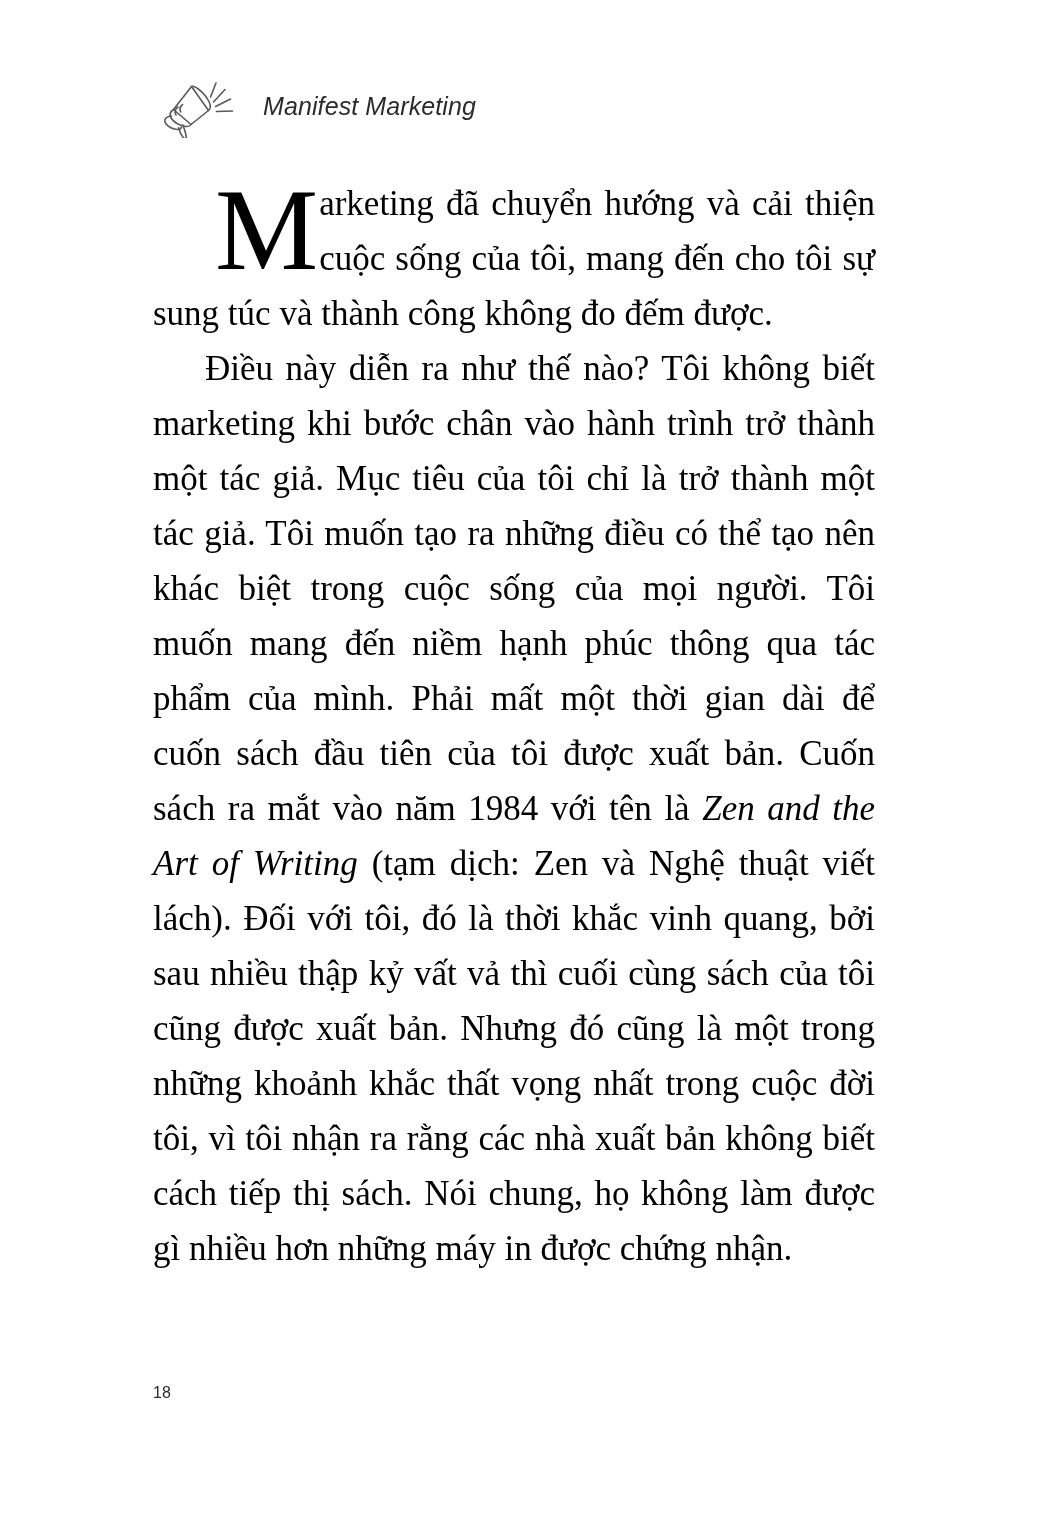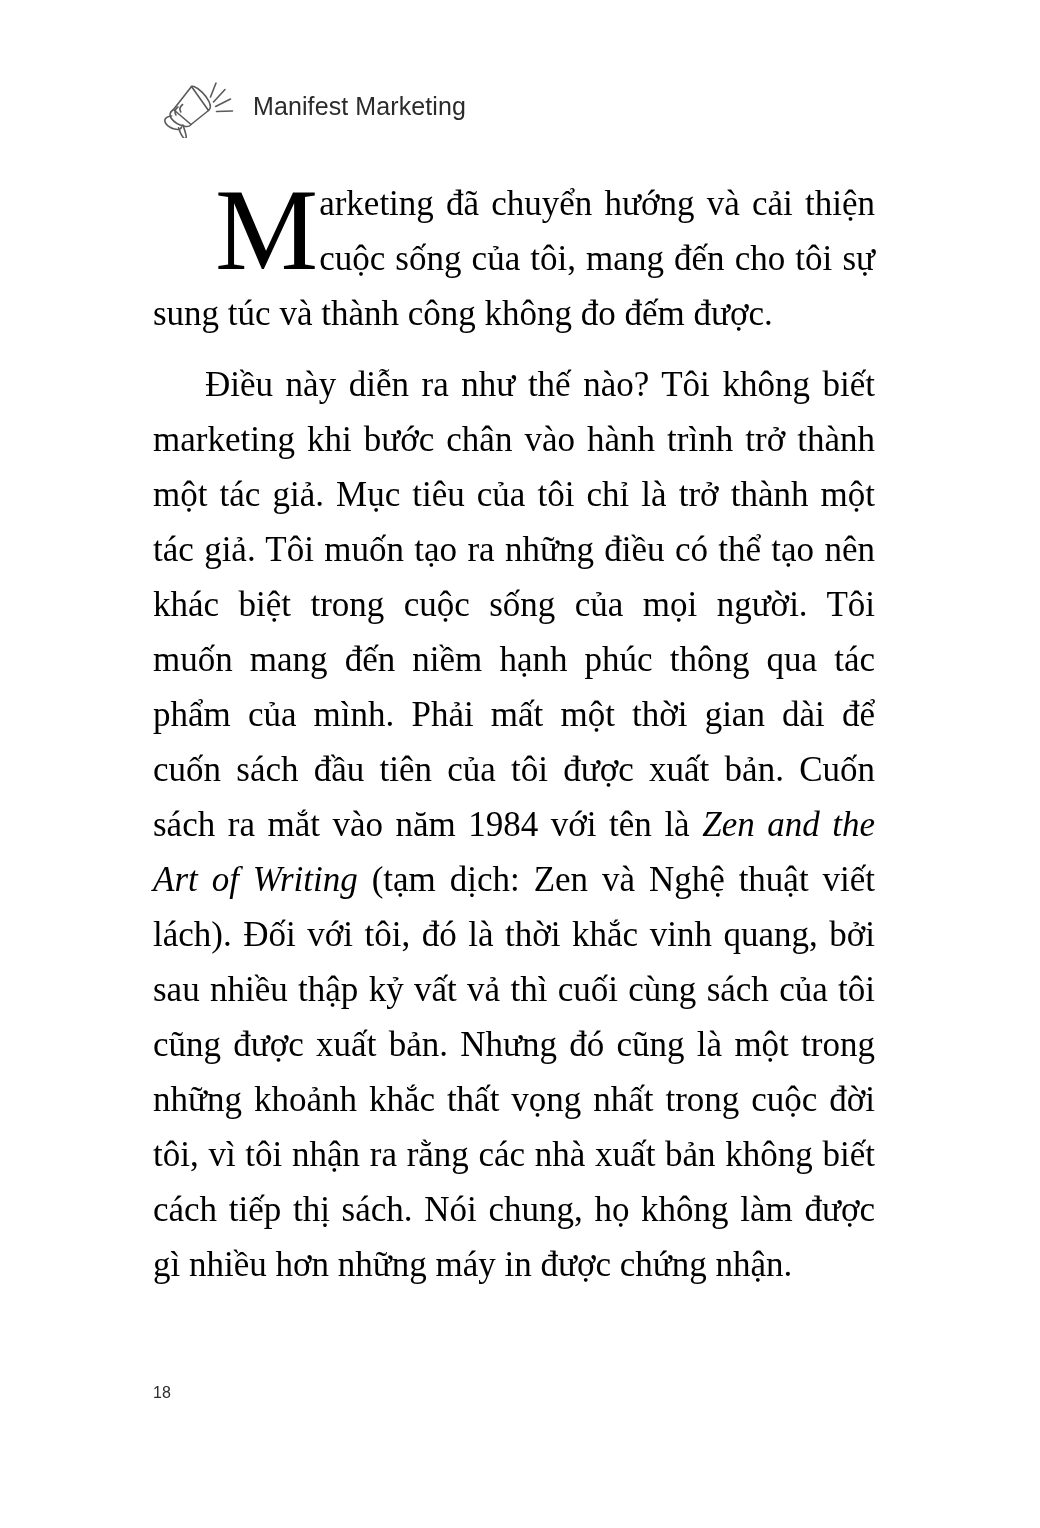--- a/index.html
+++ b/index.html
@@ -16,22 +16,23 @@
     box-sizing: border-box;
   }
 
   
   .running-header {
     position: absolute;
     left: 153px;
     top: 76px;
     display: flex;
     align-items: center;
-    gap: 14px;
+    gap: 24px;
     height: 62px;
+    font-style: italic;
   }
   .megaphone-icon {
     width: 86px;
     height: 62px;
     display: block;
     flex: 0 0 auto;
   }
   .header-title {
     font-family: "Liberation Sans", sans-serif;
     font-size: 25px;
@@ -54,21 +55,21 @@
     font-family: "Liberation Serif", "DejaVu Serif", serif;
     font-size: 35px;
     line-height: 55px;
     color: #000000;
     text-align: justify;
     text-justify: inter-word;
     margin: 0;
     hyphens: none;
   }
   .para + .para {
-    margin-top: 16px;
+    margin-top: 0px;
   }
   .para-indent {
     text-indent: 52px;
   }
 
   
   .para-dropcap {
     text-align: justify;
     min-height: 110px;
   }

